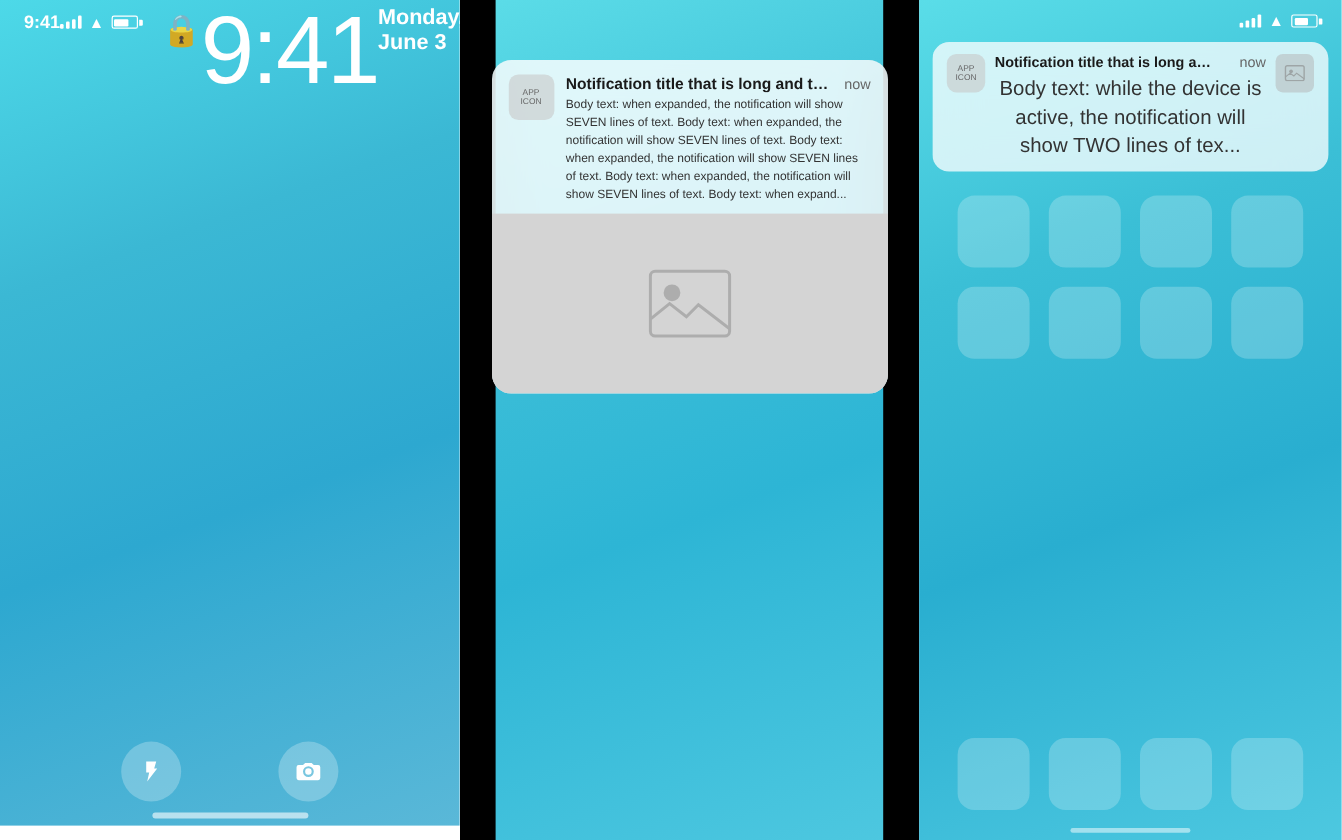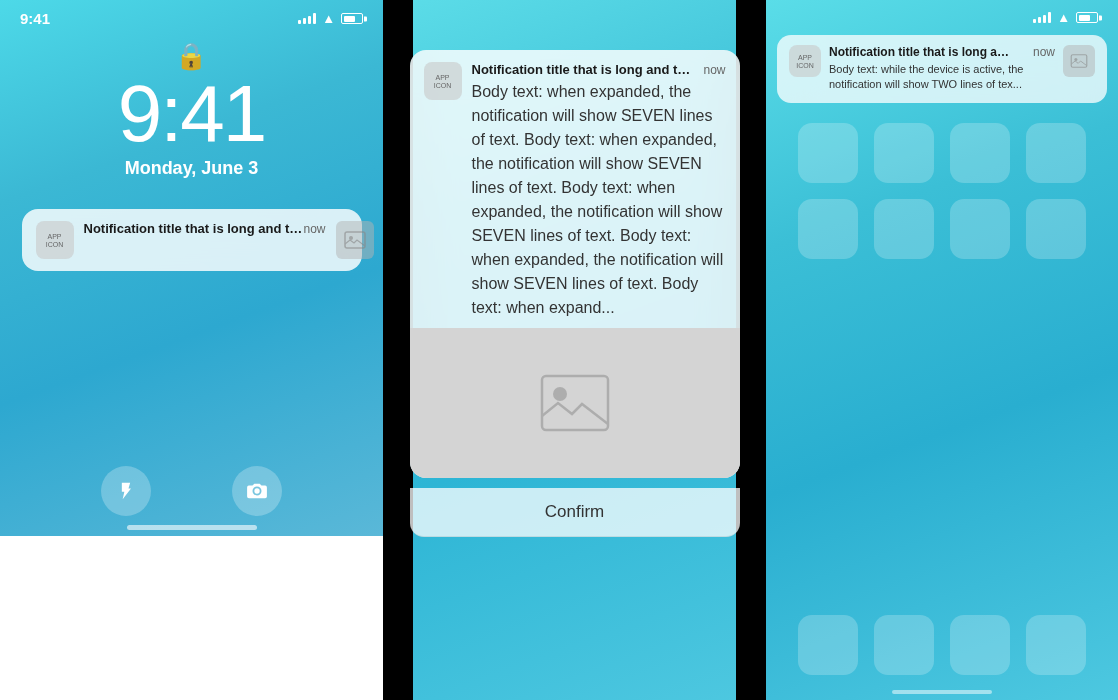--- a/index.html
+++ b/index.html
@@ -8,26 +8,26 @@
       height: 700px;
       overflow: hidden;
       font-family: -apple-system, 'SF Pro Display', 'Helvetica Neue', Arial, sans-serif;
       display: flex;
       position: relative;
     }
 
     
     .left-panel {
       width: 383px;
-      height: 536px;
+      height: 688px;
       background: linear-gradient(160deg, #4dd9e8 0%, #3bb8d4 30%, #2da8d0 60%, #5ab8d8 100%);
       position: relative;
       display: flex;
-      flex-direction: column;
-      align-items: center;
+      flex-direction: row;
+      align-items: flex-start;
       flex-shrink: 0;
     }
 
     .left-status-bar {
       width: 100%;
       display: flex;
       justify-content: space-between;
       align-items: center;
       padding: 10px 20px 4px;
     }
@@ -221,21 +221,21 @@
       position: relative;
       z-index: 2;
     }
     .expanded-notif-top {
       padding: 12px 14px 8px;
       display: flex;
       gap: 10px;
       align-items: flex-start;
     }
     .expanded-notif-body {
-      font-size: 16px;
+      font-size: 10px;
       color: #333;
       line-height: 1.5;
     }
     .expanded-image-area {
       background: #d4d4d4;
       height: 150px;
       display: flex;
       align-items: center;
       justify-content: center;
     }
@@ -433,21 +433,20 @@
     <div class="expanded-image-area">
       <svg class="image-placeholder-svg" width="70" height="58" viewBox="0 0 70 58" fill="none">
         <rect x="2" y="2" width="66" height="54" rx="4" stroke="#888" stroke-width="2.5"></rect>
         <circle cx="20" cy="20" r="7" fill="#888"></circle>
         <path d="M2 42l16-13 14 11 10-10 26 20" stroke="#888" stroke-width="2.5"></path>
       </svg>
     </div>
   </div>
 
   <div class="action-buttons-container">
-    <button class="action-btn">Confirm</button>
   </div>
 </div>
 
 <div class="right-panel">
   <div class="right-status-bar">
     <span class="right-status-time"></span>
     <div style="display:flex;gap:6px;align-items:center;">
       <div class="signal-bars">
         <div class="signal-bar" style="height:4px"></div>
         <div class="signal-bar" style="height:6px"></div>
@@ -464,21 +463,21 @@
   <div class="right-notification">
     <div class="app-icon-box" style="width:32px;height:32px;font-size:7px;">
       <span>APP</span>
       <span>ICON</span>
     </div>
     <div class="notif-content">
       <div class="notif-header">
         <span class="notif-title" style="max-width:180px;font-size:12px;">Notification title that is long and trun...</span>
         <span class="notif-time">now</span>
       </div>
-      <div class="notif-body" style="font-size:11px;">Body text: while the device is active, the notification will show TWO lines of tex...</div>
+      <div class="notif-body" style="font-size:17px;text-align:center;">Body text: while the device is active, the notification will show TWO lines of tex...</div>
     </div>
     <div class="notif-image-thumb" style="width:32px;height:32px;">
       <svg width="18" height="14" viewBox="0 0 22 18" fill="none">
         <rect x="1" y="1" width="20" height="16" rx="2" stroke="#888" stroke-width="1.5"></rect>
         <circle cx="7" cy="7" r="2" fill="#888"></circle>
         <path d="M1 13l5-4 4 3 3-3 8 6" stroke="#888" stroke-width="1.2"></path>
       </svg>
     </div>
   </div>
 

